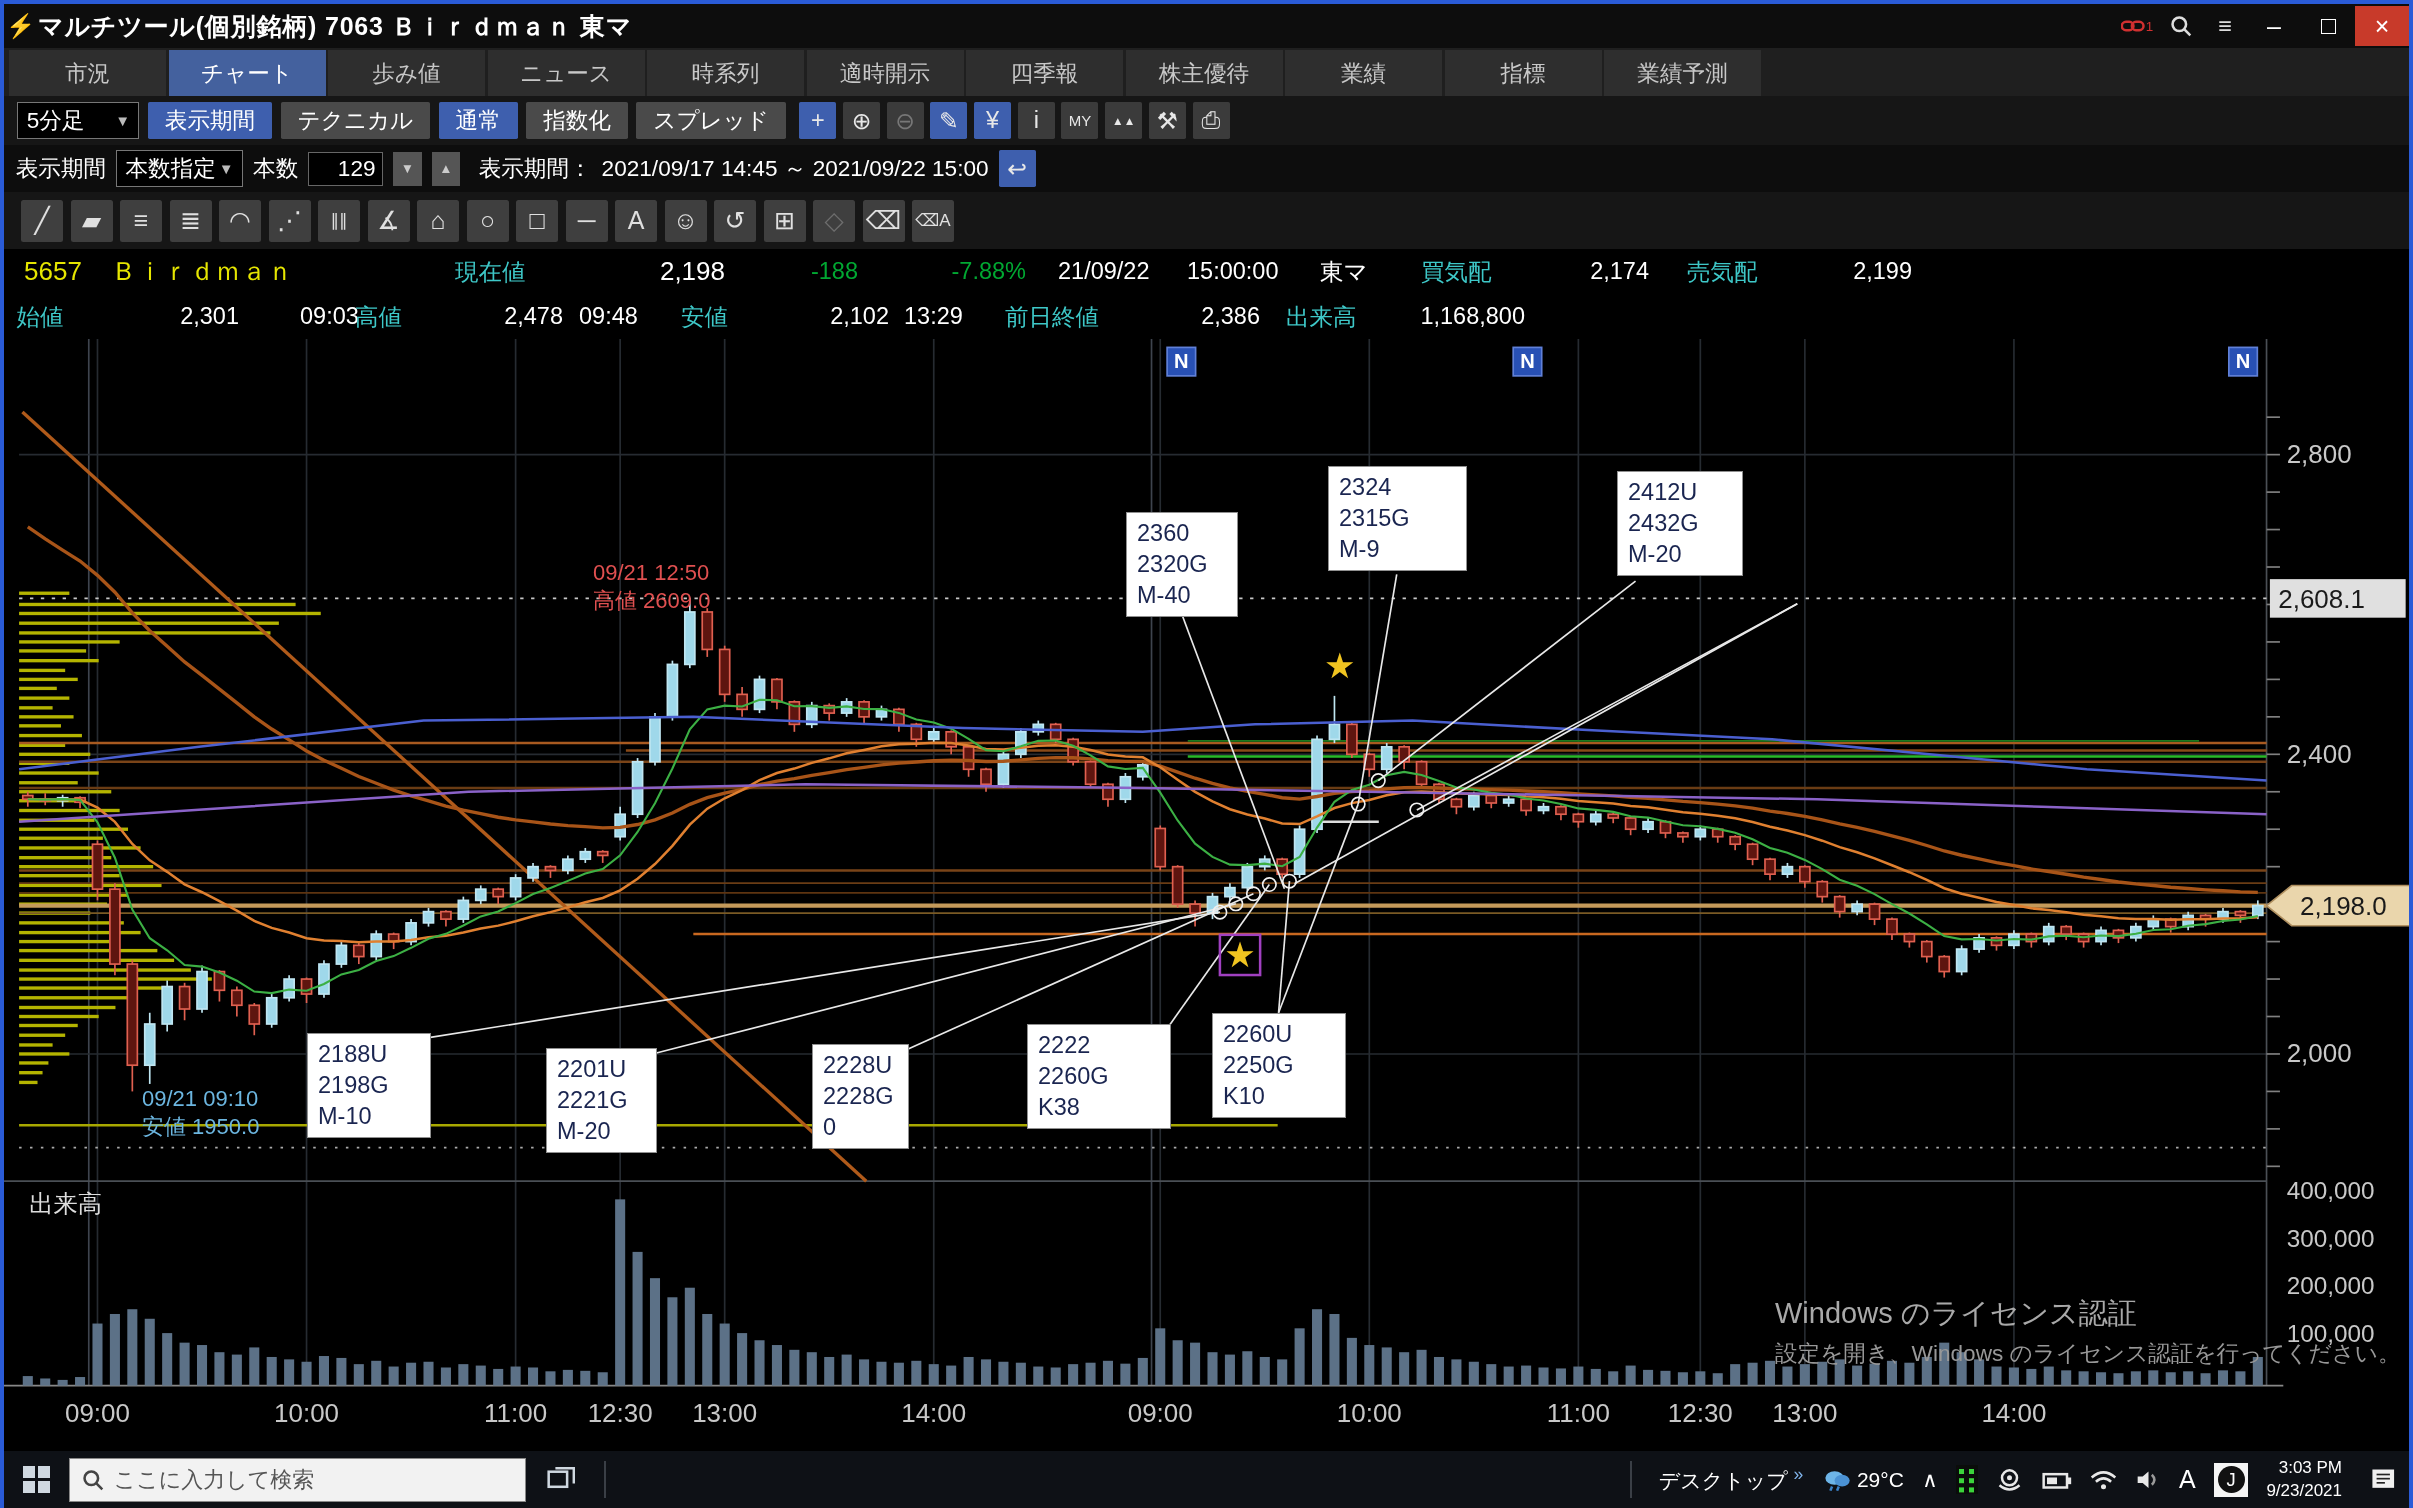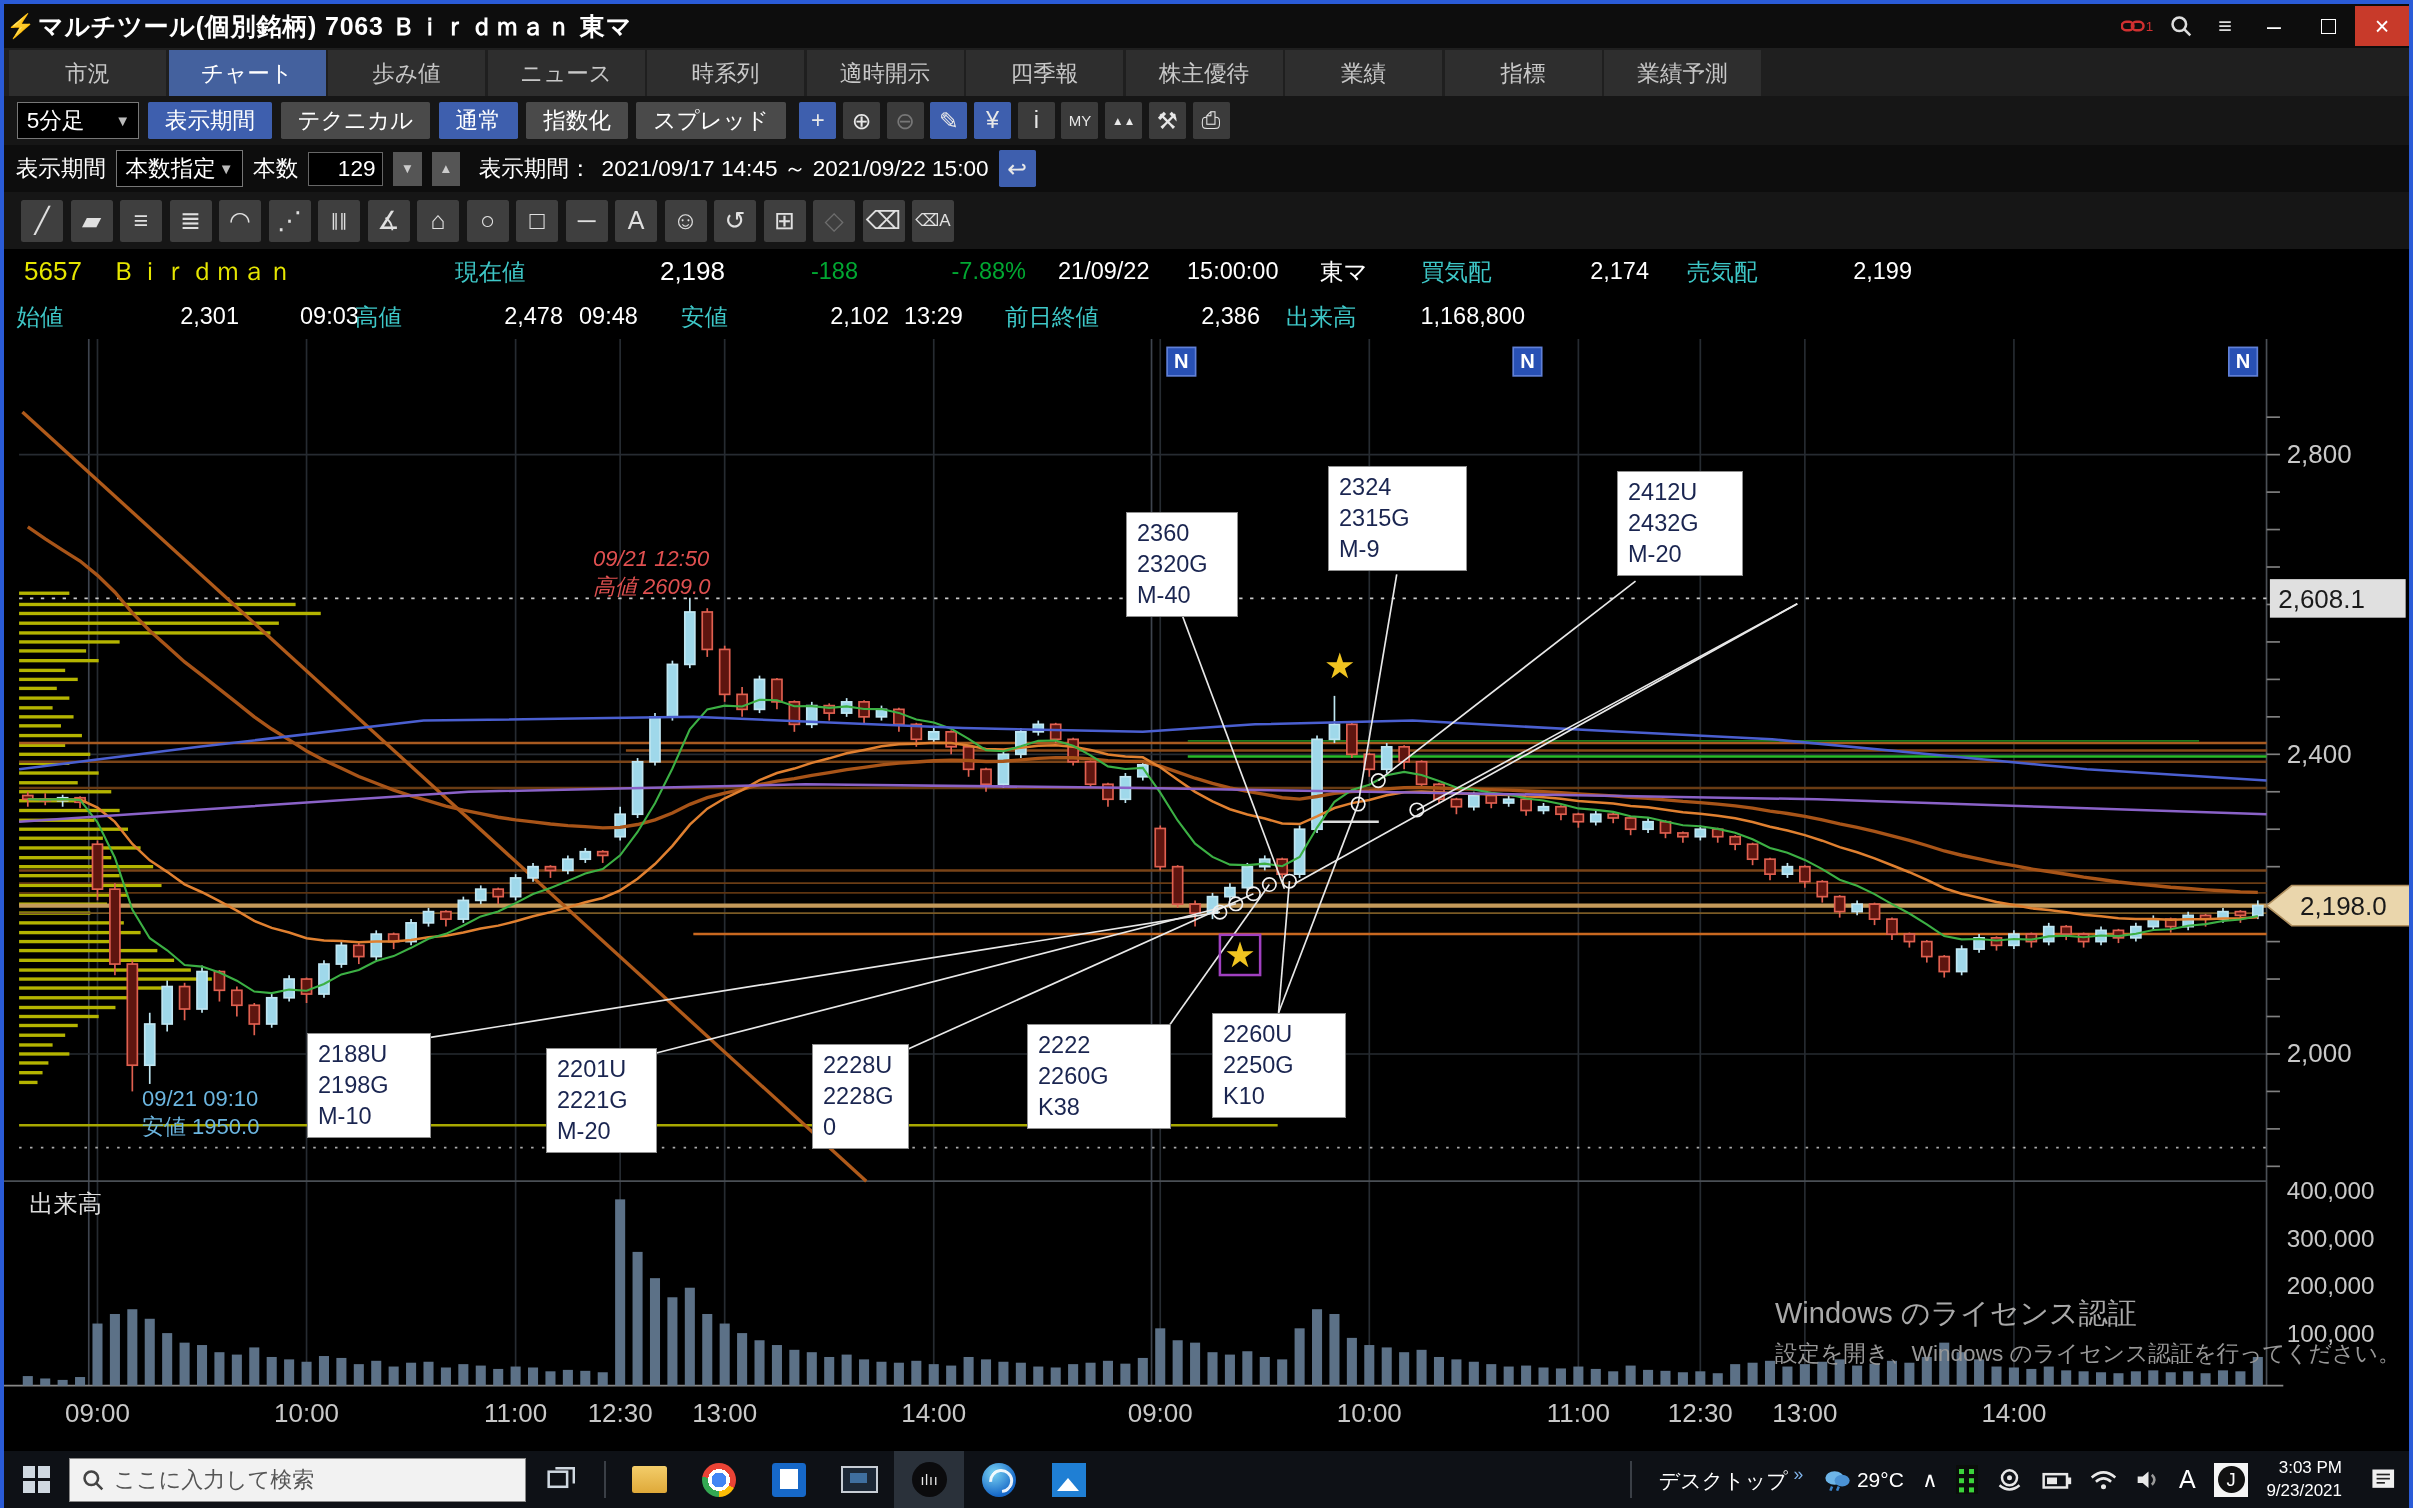--- a/index.html
+++ b/index.html
@@ -839,21 +839,21 @@
       <div class="ann-box" style="left: 1324px; top: 127px; min-width: 139px;">
         <div>2324</div>
         <div>2315G</div>
         <div>M-9</div>
       </div>
       <div class="ann-box" style="left: 1613px; top: 132px; min-width: 126px;">
         <div>2412U</div>
         <div>2432G</div>
         <div>M-20</div>
       </div>
-      <div class="note" style="left: 589px; top: 206px; color: rgb(224, 80, 80); font-style: italic;">
+      <div class="note" style="left: 589px; top: 220px; color: rgb(224, 80, 80);">
         <div>09/21 12:50</div>
         <div>高値 2609.0</div>
       </div>
       <div class="note" style="left: 138px; top: 746px; color: rgb(108, 182, 224);">
         <div>09/21 09:10</div>
         <div>安値 1950.0</div>
       </div>
     </div>
 
   <div id="taskbar">
@@ -873,43 +873,20 @@
         </svg>
         <span>ここに入力して検索</span>
       </div>
       <div class="tapp">
         <svg width="28.5" height="28.5" viewBox="0 0 34 34">
           <rect x="2" y="8" width="22" height="18" fill="none" stroke="#cfd8e0" stroke-width="3"></rect>
           <path d="M10 4 h22 v18" fill="none" stroke="#cfd8e0" stroke-width="3"></path>
         </svg>
       </div>
       <div class="tsep"></div>
-      <span id="taskbar-apps" style="display:flex; height:100%;">
-          <div class="tapp">
-            <div class="app-folder"></div>
-          </div>
-          <div class="tapp">
-            <div class="app-chrome"></div>
-          </div>
-          <div class="tapp">
-            <div class="app-mail"></div>
-          </div>
-          <div class="tapp">
-            <div class="app-screen"></div>
-          </div>
-          <div class="tapp active">
-            <div class="app-audio">ılıı</div>
-          </div>
-          <div class="tapp">
-            <div class="app-media"></div>
-          </div>
-          <div class="tapp">
-            <div class="app-photos"></div>
-          </div>
-        </span>
     </div>
     <div class="tray">
       <div class="tsep"></div>
       <span class="txt">
         <span>デスクトップ</span>
         <sup style="color:#7fb2e8;">»</sup>
       </span>
       <span style="display:flex; align-items:center; gap:6.7px;">
         <svg width="28.5" height="23.5" viewBox="0 0 34 28">
           <ellipse cx="15" cy="12" rx="11" ry="8" fill="#6db5e8"></ellipse>

